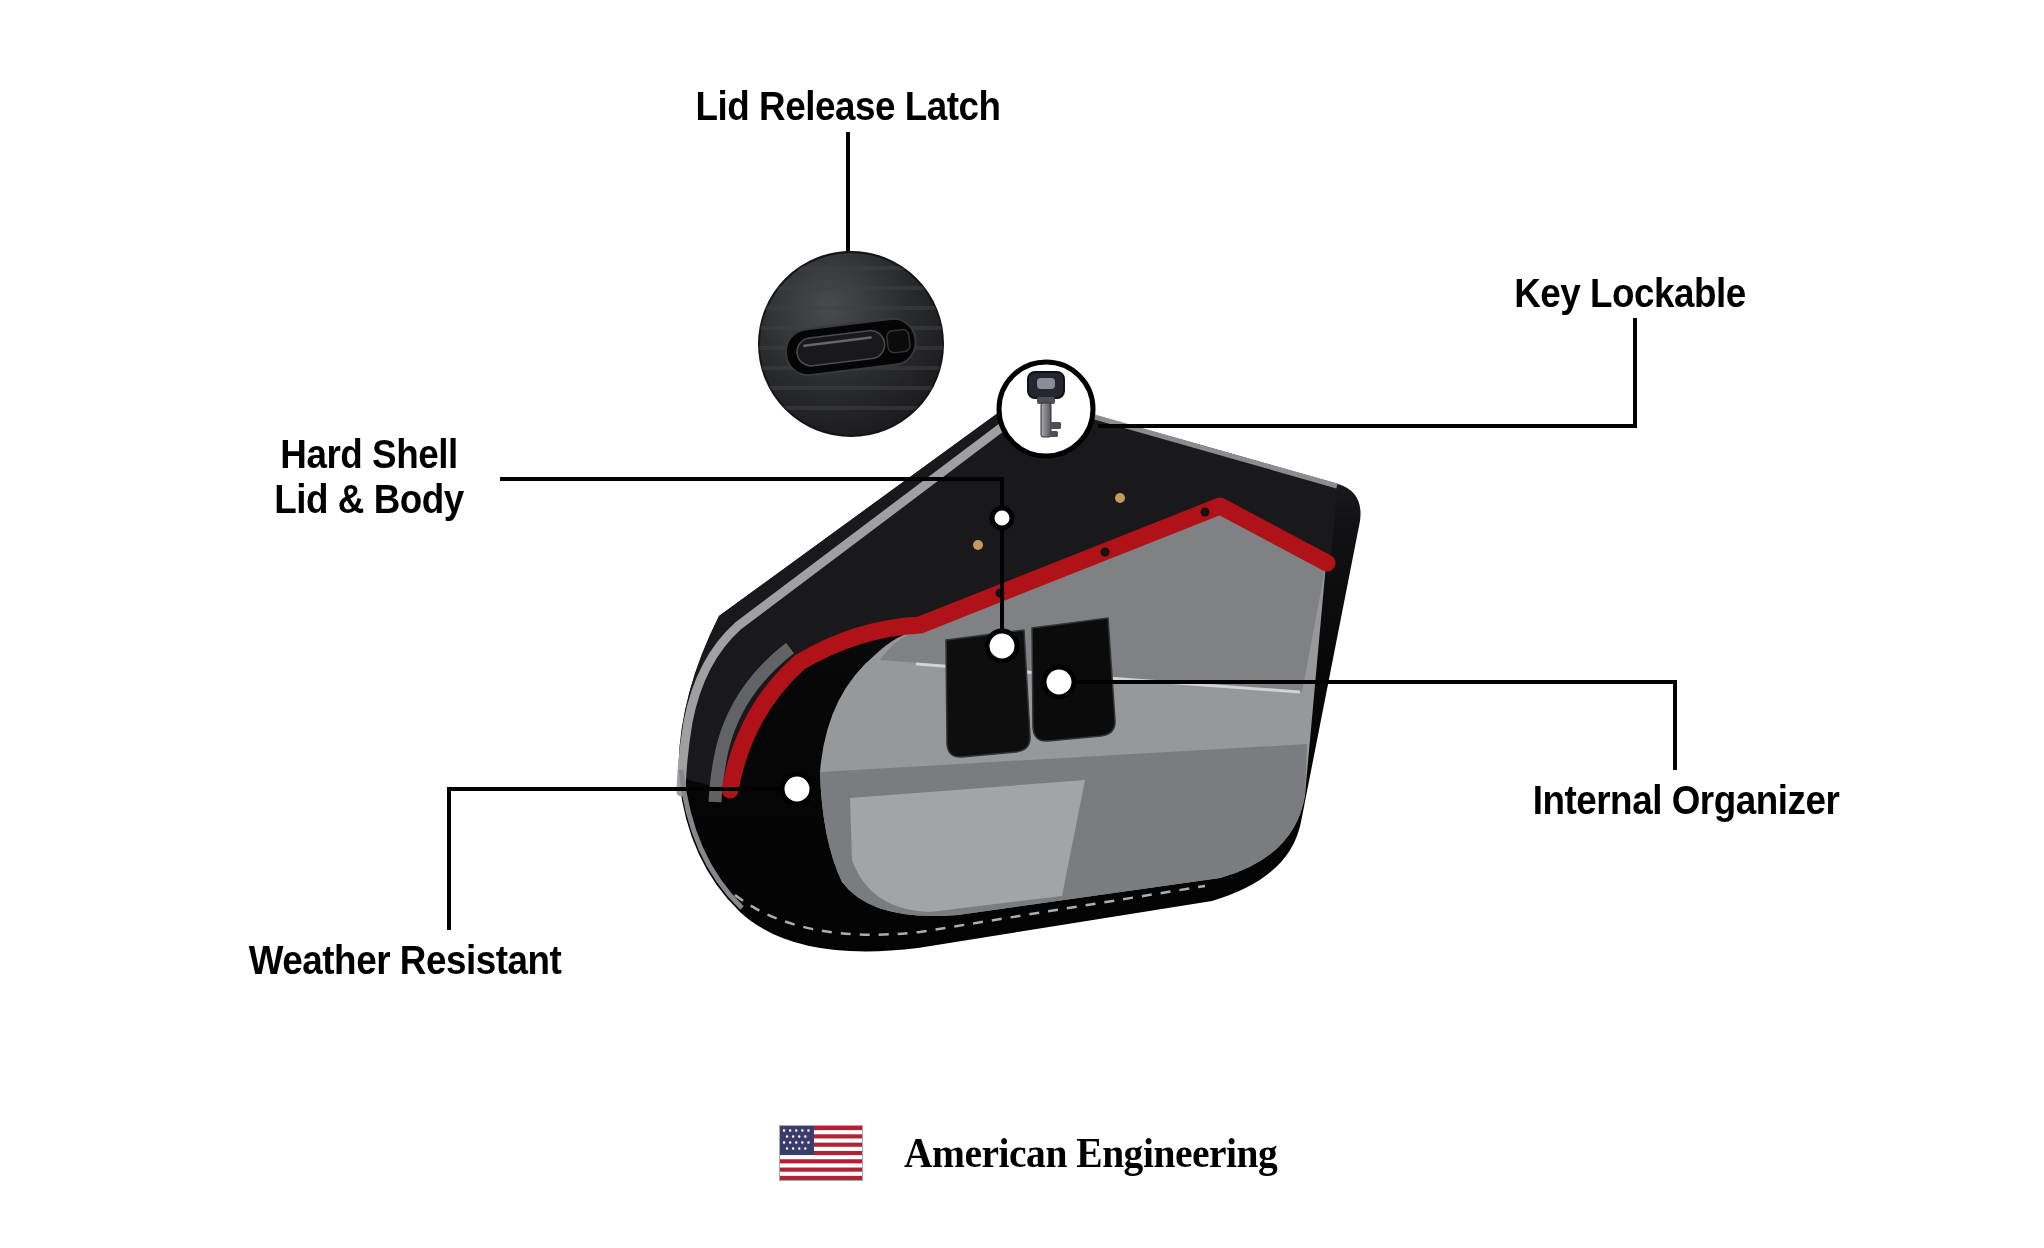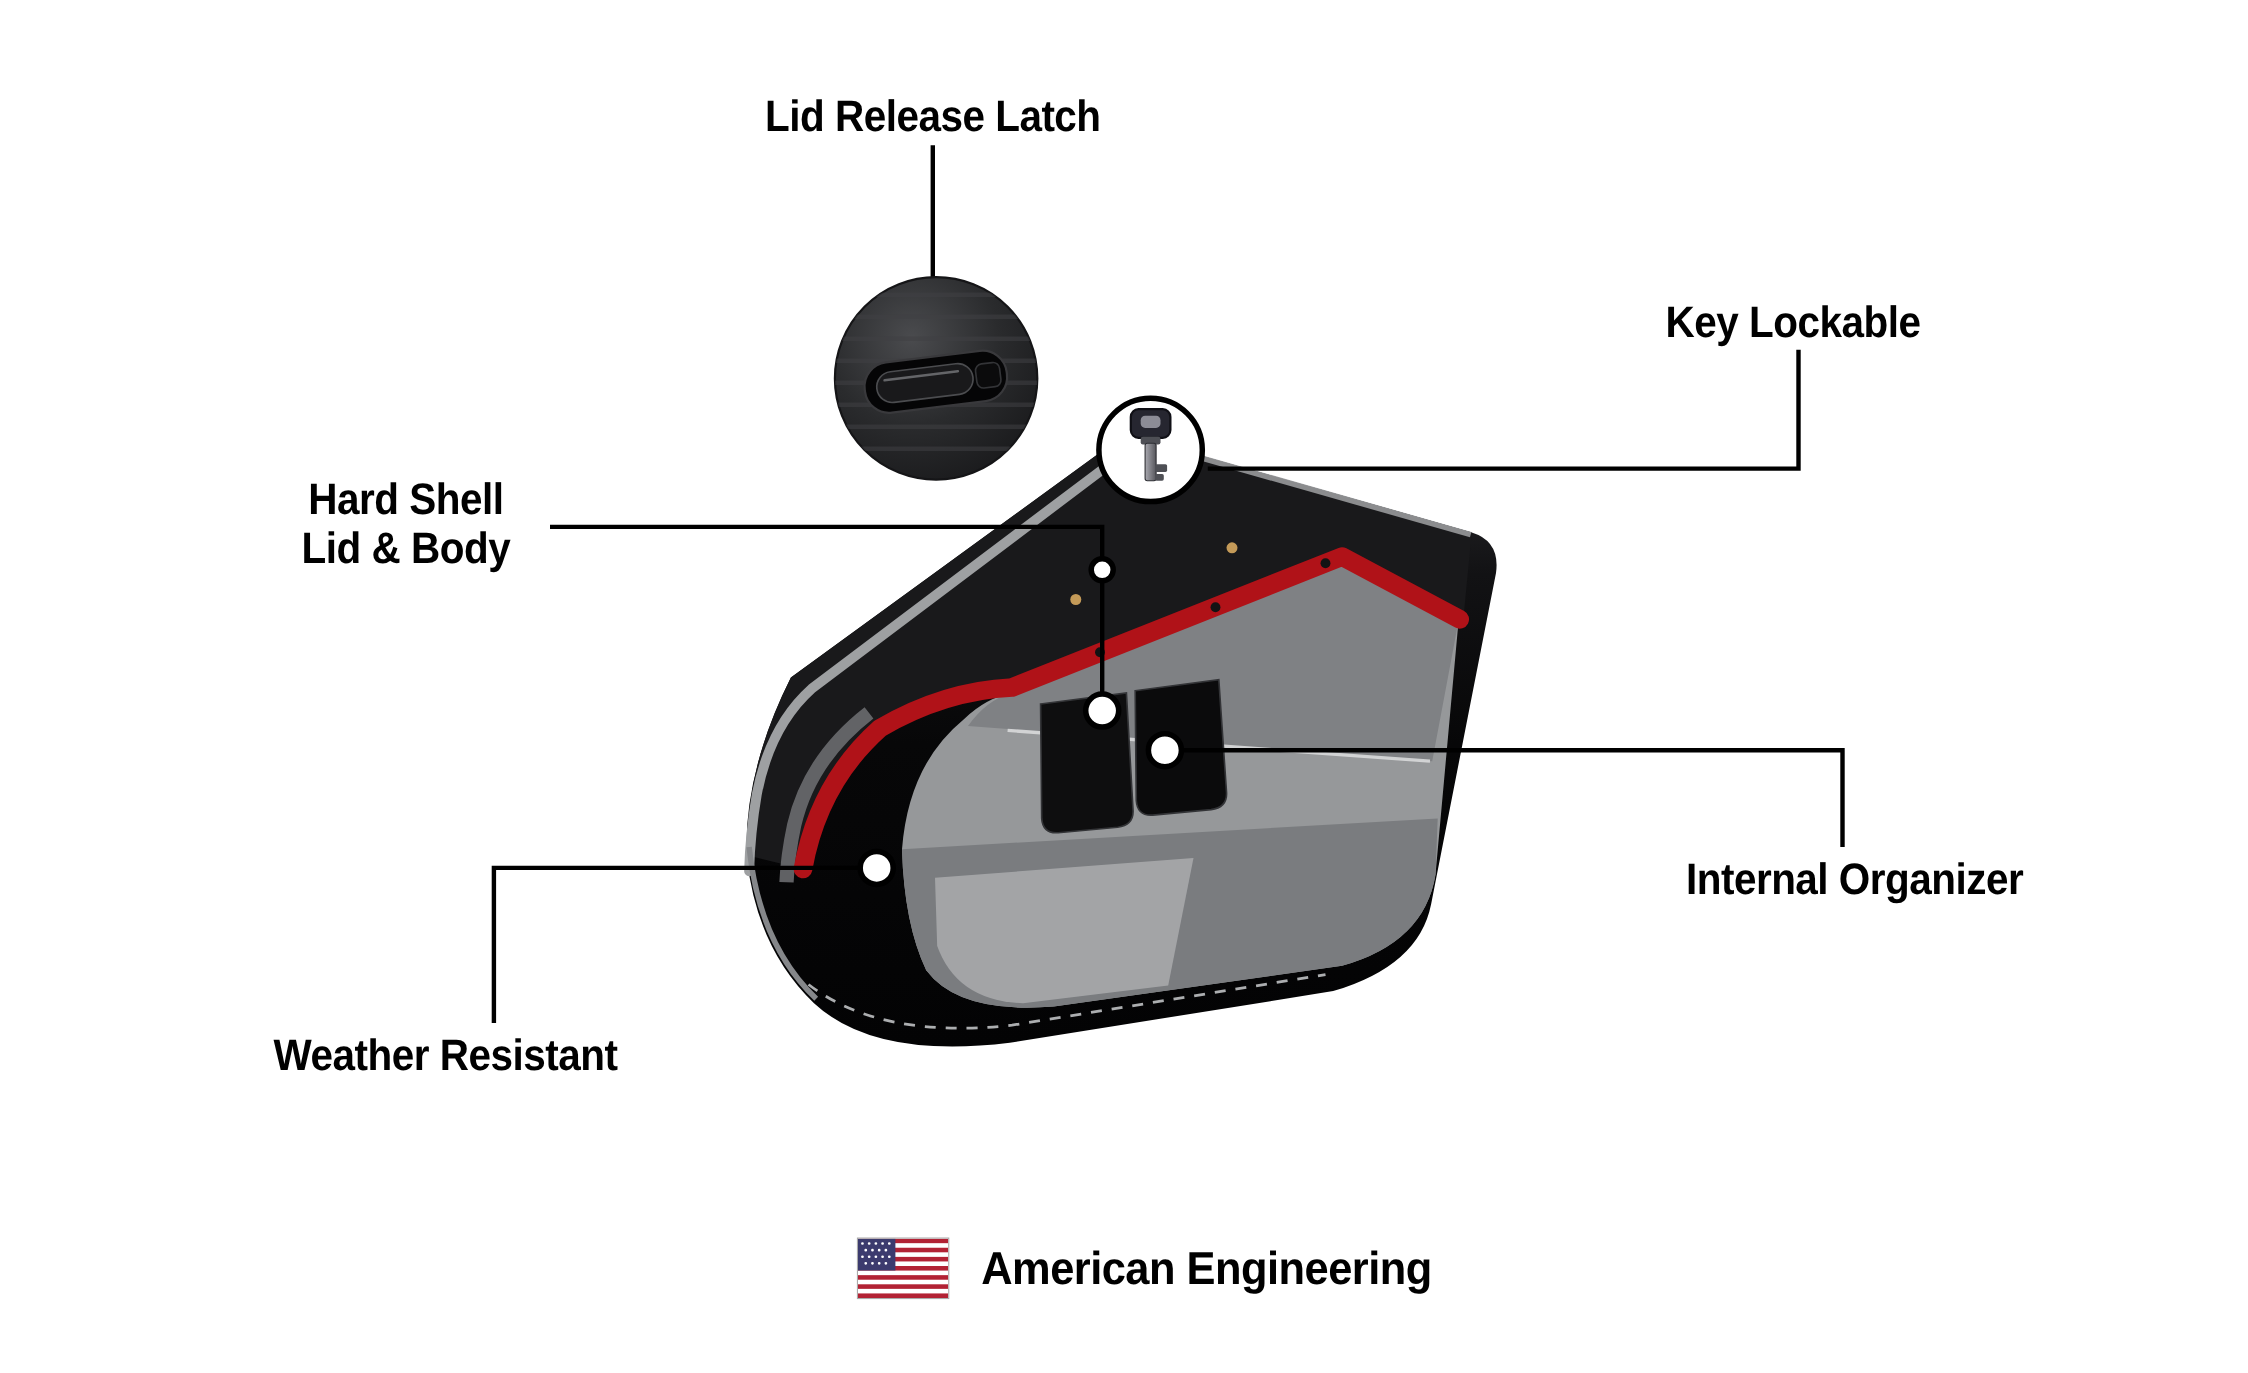--- a/index.html
+++ b/index.html
@@ -9,21 +9,21 @@
   }
   .art { position:absolute; left:0; top:0; width:2044px; height:1248px; }
   .lbl {
     position:absolute; font-weight:700; font-size:40px; color:#000;
     letter-spacing:-0.5px; white-space:nowrap; line-height:1.12;
   }
   .lbl-center { transform: translateX(-50%) scaleX(0.92); transform-origin:center top; }
   .lbl-multiline { white-space:normal; text-align:center; }
   .footer {
     position:absolute; left:780px; top:1126px;
-    display:flex; align-items:center; gap:30px;
+    display:flex; align-items:center; gap:42px;font-family:Liberation Serif, serif;
   }
   .footer .lbl-inline {
     font-weight:700; font-size:42px; color:#000; letter-spacing:-0.5px;
     white-space:nowrap; transform:scaleX(0.94); transform-origin:left center;
   }
   .flag { display:block; outline:1px solid #aaa; }
 </style>
 </head>
 <body>
 

